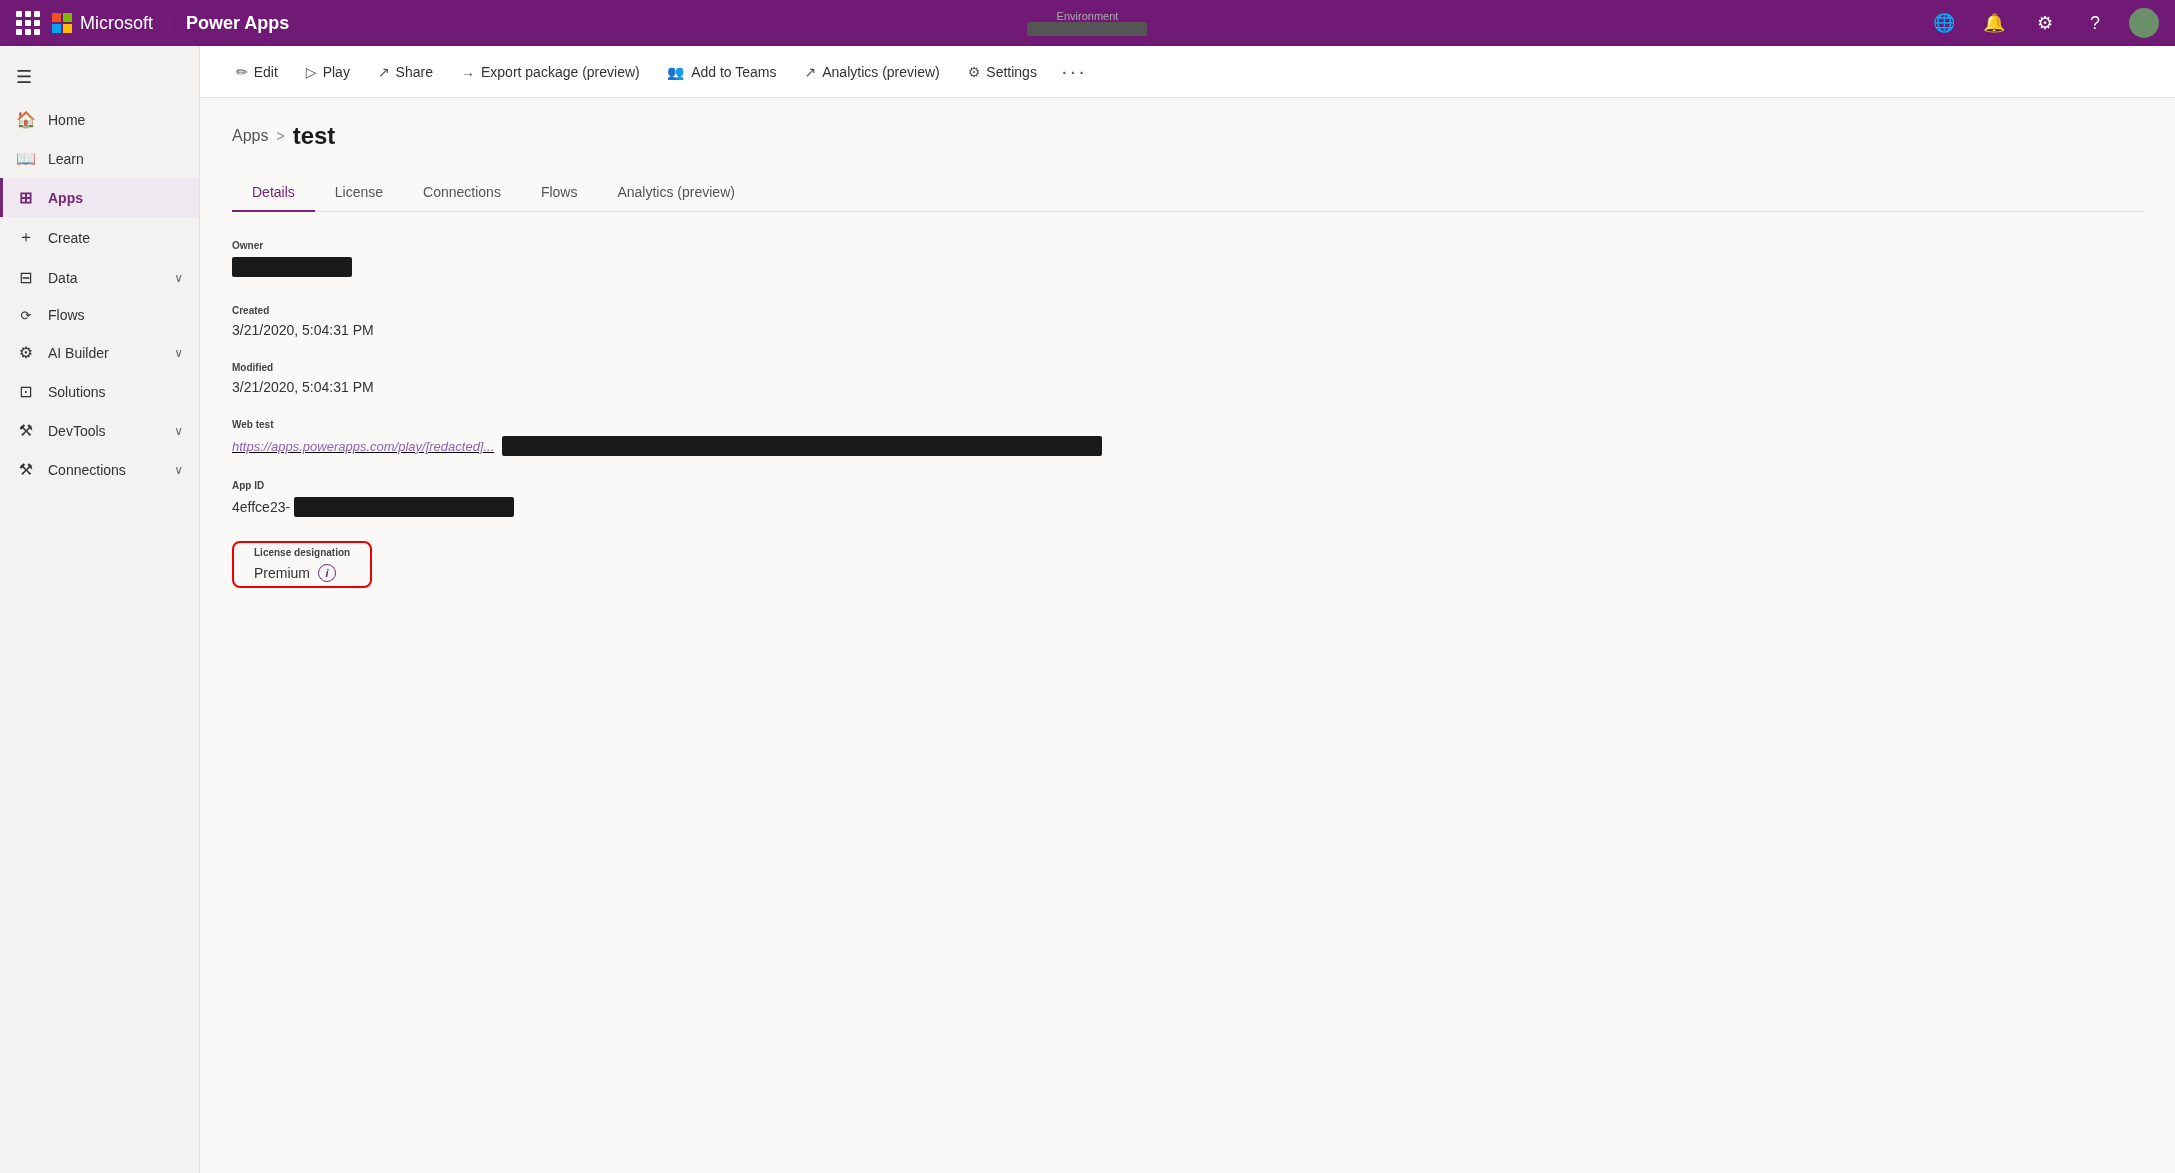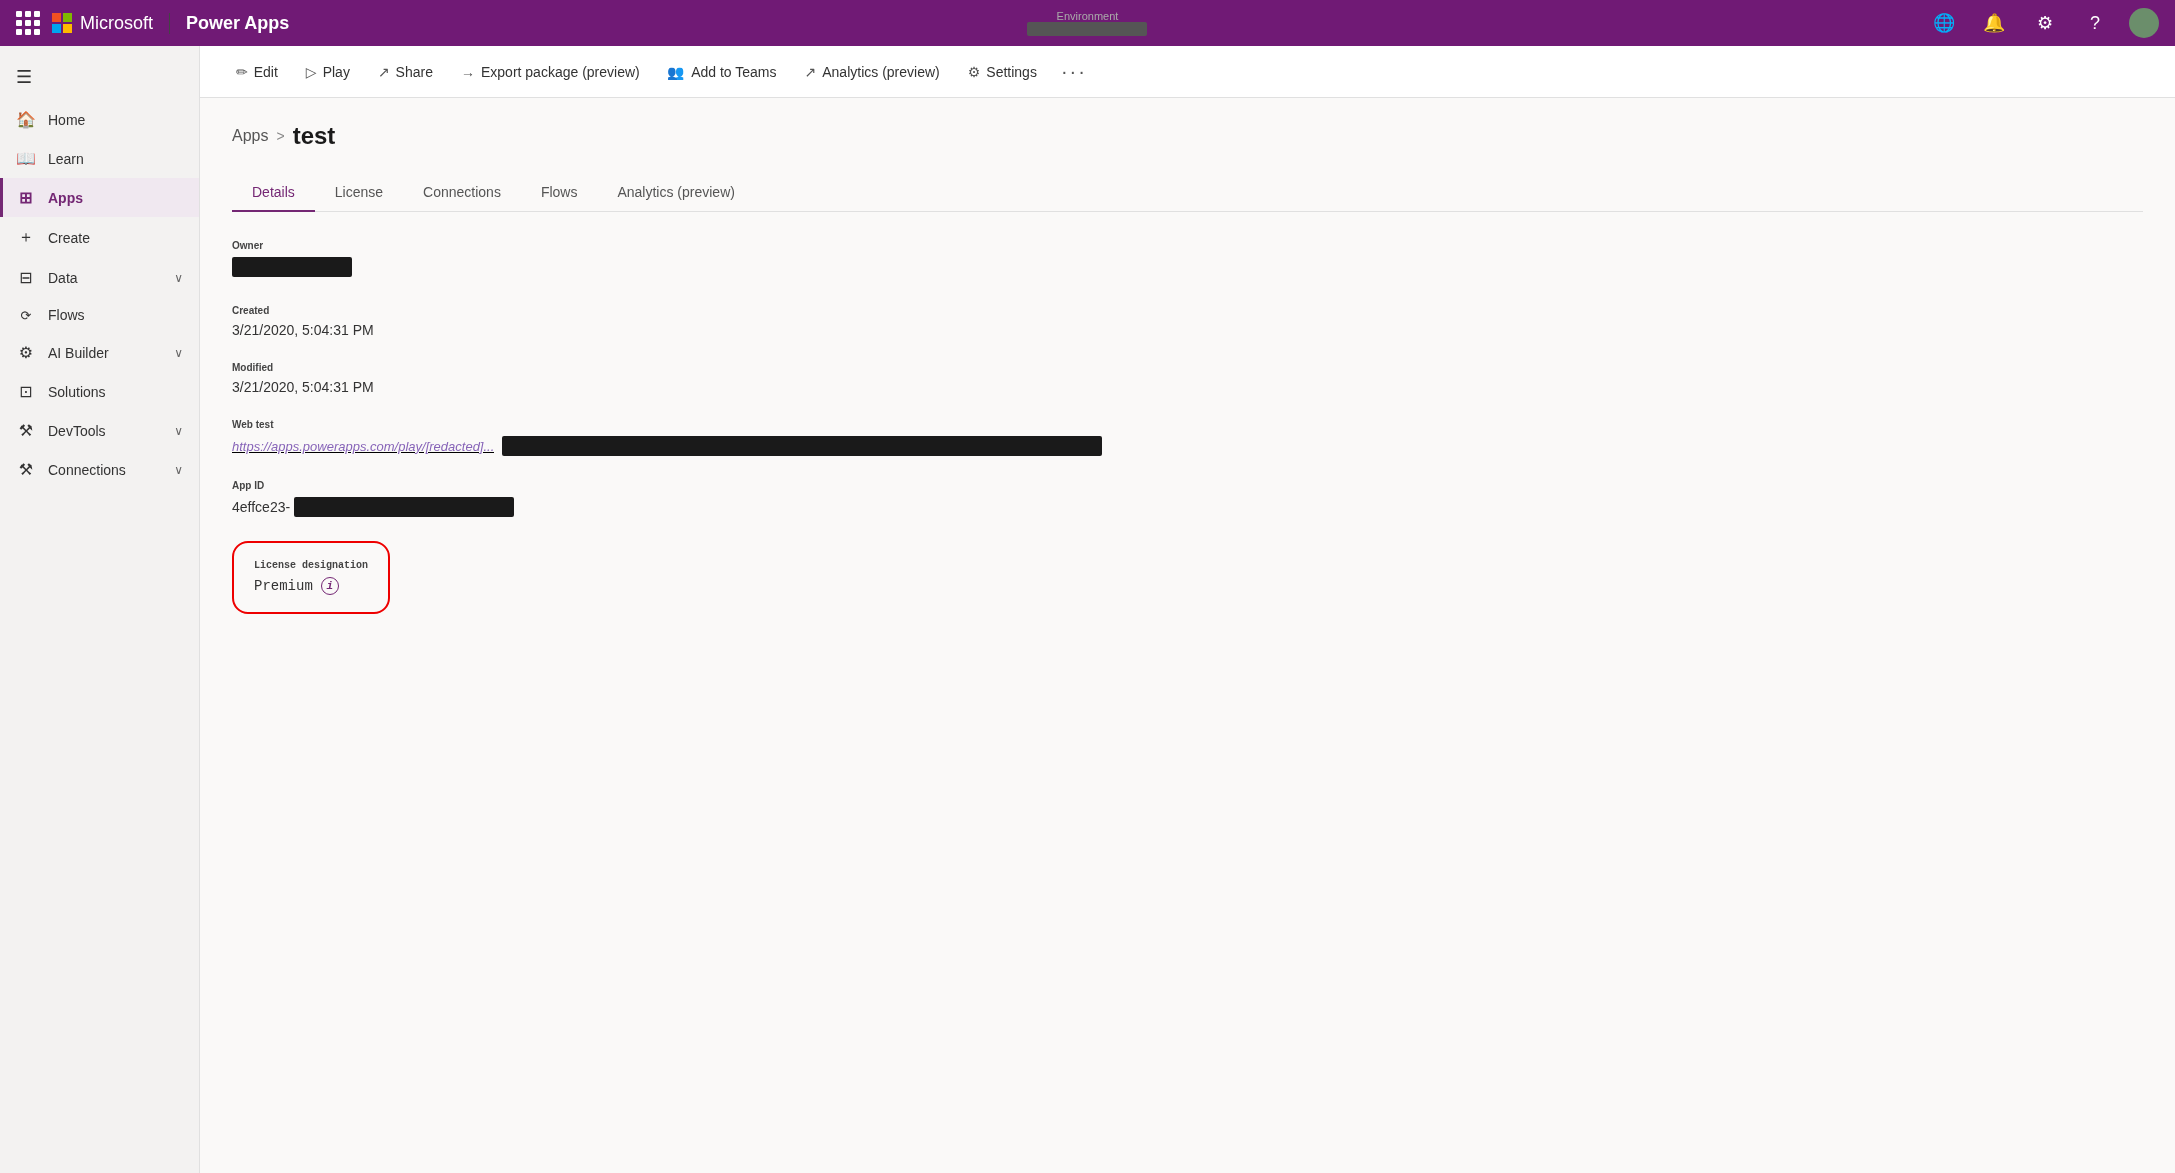--- a/index.html
+++ b/index.html
@@ -147,25 +147,24 @@
     .redacted-short { width: 120px; }
     .redacted-long { width: 600px; }
     .redacted-id { width: 220px; }
     .weblink-row { display: flex; align-items: center; gap: 8px; flex-wrap: wrap; text-decoration: underline; }
     .weblink-text { font-size: 13px; color: #8764b8; font-style: italic; max-width: 460px; overflow: hidden; text-overflow: ellipsis; white-space: nowrap; }
     .appid-row { display: flex; align-items: center; gap: 4px; }
 
     
     .license-box {
       border: 2px solid #e00;
-      border-radius: 16px;
-      padding: 17px 20px;
+      border-radius: 8px;
+      padding: 4px 20px;
       display: inline-block;
       max-width: 280px;
-      font-family: Liberation Mono, monospace;
     }
     .license-value { display: flex; align-items: center; gap: 8px; font-size: 14px; color: #333; margin-top: 4px; }
     .info-icon {
       display: inline-flex;
       align-items: center;
       justify-content: center;
       width: 18px;
       height: 18px;
       border-radius: 50%;
       border: 1.5px solid #742774;

